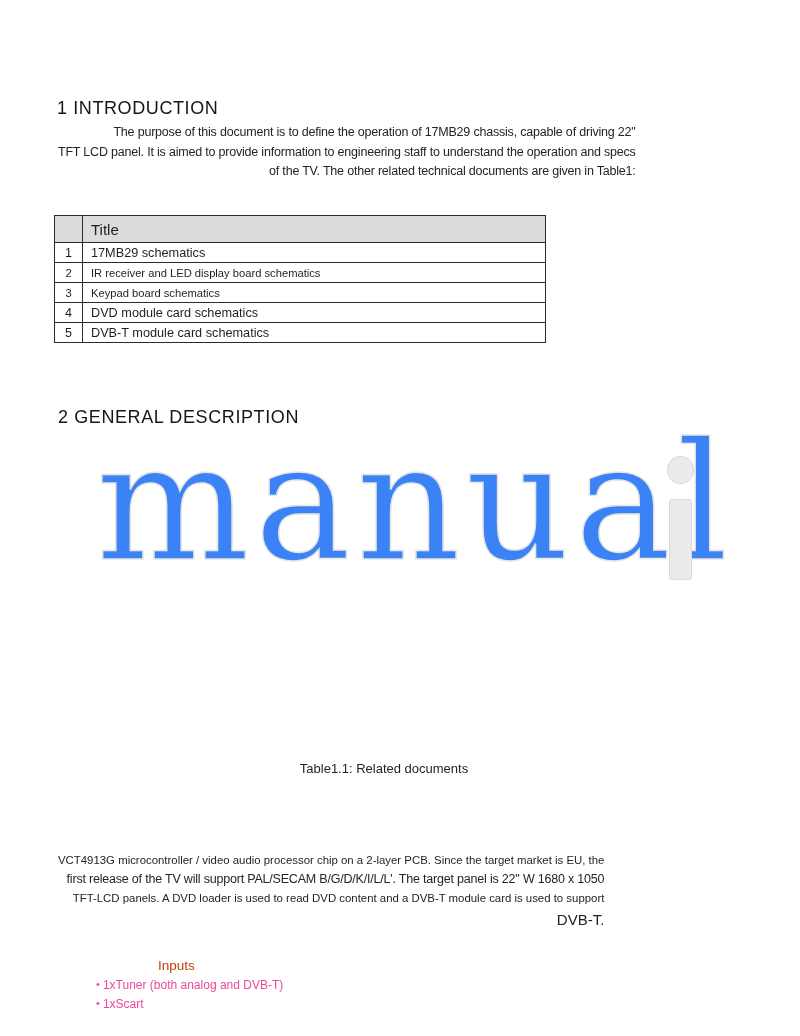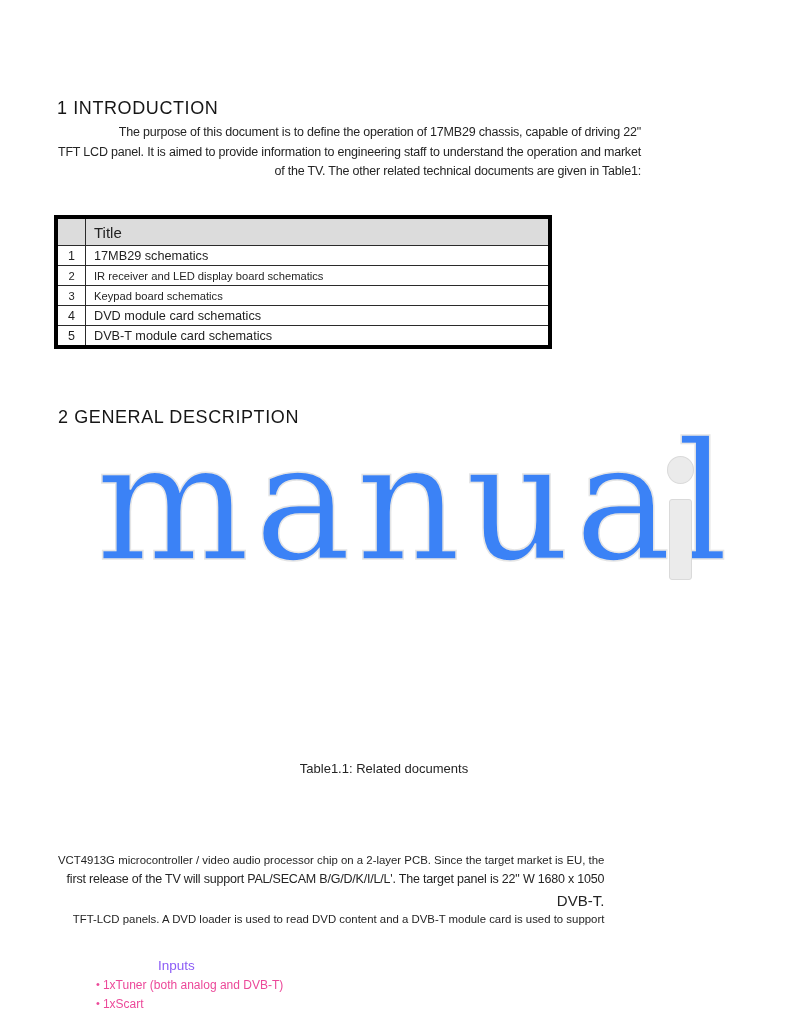--- a/index.html
+++ b/index.html
@@ -27,21 +27,21 @@
 
   
   #related-docs-table{
     position:absolute;left:54px;top:215px;
     border-collapse:collapse;table-layout:fixed;
   }
   #related-docs-table td,#related-docs-table th{
     border:1.5px solid #2b2b2b;padding:0 8px;vertical-align:middle;
     font-weight:400;text-align:left;overflow:hidden;
   }
-  #related-docs-table{border:4px solid #000000;}
+  #related-docs-table{border:1px solid #000000;}
   .col-num{width:27px;text-align:center !important;padding:0 !important;}
   .col-title{width:446px;}
   tr.hdr td{height:26px;}
   tr.hdr .col-title{font-size:15px;color:#222;}
   tr.body-row td{height:19px;font-size:12.7px;}
   tr.body-row.small-font td{font-size:11.2px;}
   tr.body-row .col-num{font-size:12.5px;}
 
   #table-caption{
     left:0;top:761px;width:768px;text-align:center;
@@ -60,33 +60,33 @@
   #watermark-i-dot{
     position:absolute;left:667px;top:456px;width:25px;height:26px;
     border-radius:50%;background:#ebebeb;border:1px solid #dadada;
   }
   #watermark-i-bar{
     position:absolute;left:669px;top:499px;width:21px;height:79px;
     border-radius:3px;background:#ebebeb;border:1px solid #dadada;
   }
 
   
-  #inputs-heading{left:158px;top:958px;font-size:13.5px;color:#8b5cf6;white-space:nowrap;}
+  #inputs-heading{left:158px;top:958px;font-size:13.5px;color:#c2410c;white-space:nowrap;}
   #inputs-list{left:96px;top:976px;font-size:12px;line-height:19.3px;color:#ec4899;}
   .bullet-item{white-space:nowrap;}
   .bullet-item::before{content:"\2022\00a0";font-size:11px;position:relative;top:-1px;}
 </style>
 </head>
 <body>
 
 <div class="abs sec-heading" id="intro-heading">1 INTRODUCTION</div>
 
 <div class="abs para" id="intro-paragraph">
   <div class="pline indent1">The purpose of this document is to define the operation of 17MB29 chassis, capable of driving 22"</div>
-  <div class="pline">TFT LCD panel. It is aimed to provide information to engineering staff to understand the operation and market</div>
+  <div class="pline">TFT LCD panel. It is aimed to provide information to engineering staff to understand the operation and specs</div>
   <div class="pline">of the TV. The other related technical documents are given in Table1:</div>
 </div>
 
 <table id="related-docs-table">
   <tbody>
     <tr class="hdr" style="background:#dcdcdc;">
       <td class="col-num"></td>
       <td class="col-title">Title</td>
     </tr>
     <tr class="body-row">
@@ -120,21 +120,21 @@
     <span id="watermark-i-dot"></span>
     <span id="watermark-i-bar"></span>
   </span>
 </div>
 
 <div class="abs" id="table-caption">Table1.1: Related documents</div>
 
 <div class="abs para" id="general-paragraph">
   <div class="pline condensed">VCT4913G microcontroller / video audio processor chip on a 2-layer PCB. Since the target market is EU, the</div>
   <div class="pline">first release of the TV will support PAL/SECAM B/G/D/K/I/L/L'. The target panel is 22" W 1680 x 1050</div>
+  <div class="pline condensed">TFT-LCD panels. A DVD loader is used to read DVD content and a DVB-T module card is used to support</div>
   <div class="pline bigline">DVB-T.</div>
-  <div class="pline condensed">TFT-LCD panels. A DVD loader is used to read DVD content and a DVB-T module card is used to support</div>
 </div>
 
 <div class="abs" id="inputs-heading">Inputs</div>
 <div class="abs" id="inputs-list">
   <div class="bullet-item">1xTuner (both analog and DVB-T)</div>
   <div class="bullet-item">1xScart</div>
 </div>
 
 </body></html>

